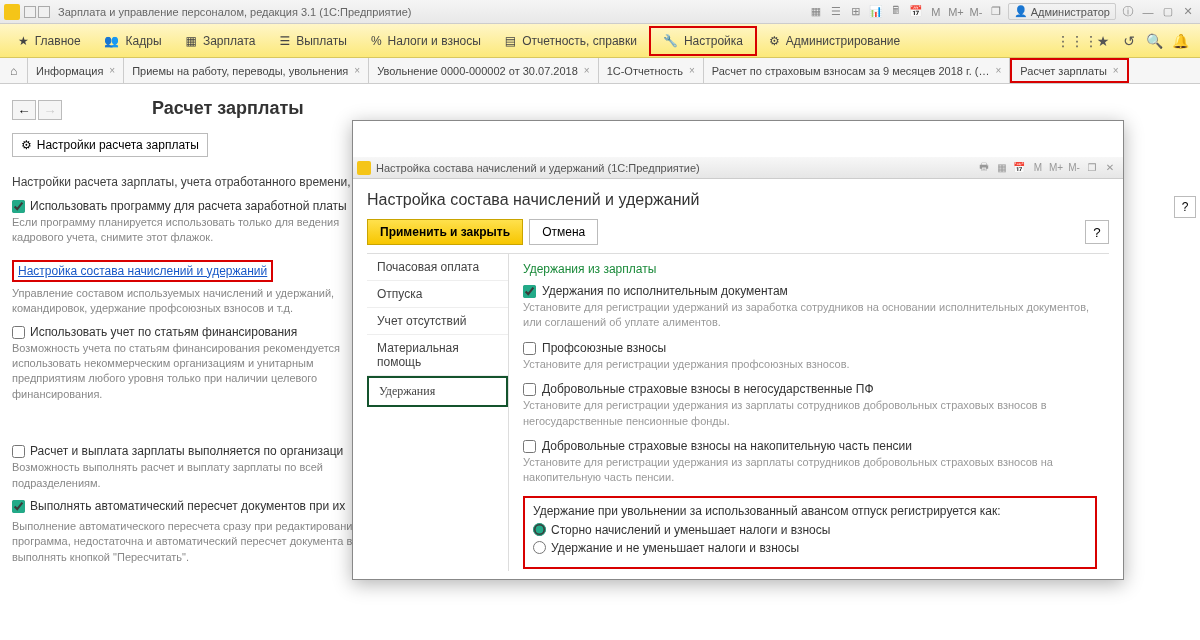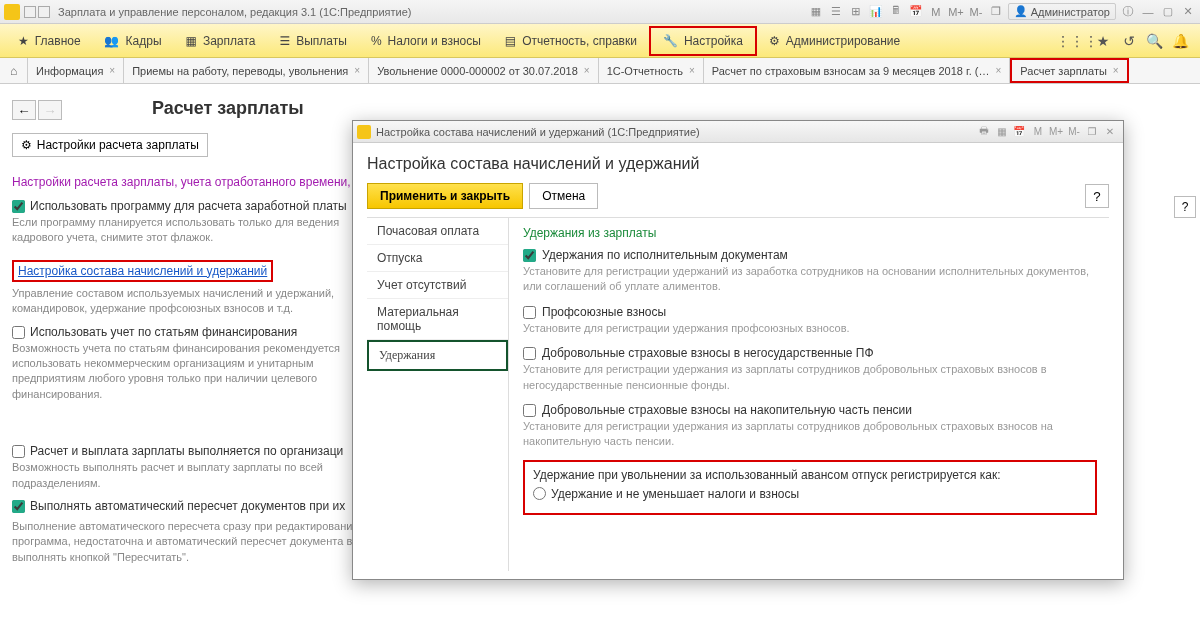--- a/index.html
+++ b/index.html
@@ -28,31 +28,31 @@
   .tabsbar .tab .x { margin-left:6px; color:#999; font-size:10px; }
   .tabsbar .tab.highlighted { border:2px solid #d80000; }
   
   
   .content { padding:10px 12px; position:relative; }
   .navbtns { display:flex; gap:2px; margin-bottom:4px; }
   .navbtns button { width:24px; height:20px; border:1px solid #bbb; background:#f5f5f5; }
   .navbtns button:last-child { color:#ccc; }
   .content h1 { font-size:18px; color:#333; margin:4px 0 10px 0; display:inline-block; margin-left:60px;}
   .toolbtn { border:1px solid #bbb; background:#fff; padding:4px 8px; display:inline-flex; align-items:center; gap:5px; margin:4px 0 10px; font-size:12px; }
-  .body-text { color:#a21caf; line-height:1.5; margin:6px 0; max-width:340px; }
+  .body-text { color:#404040; line-height:1.5; margin:6px 0; max-width:340px; }
   .chk { display:flex; align-items:flex-start; gap:5px; margin:8px 0 2px; color:#333; }
   .chk input { margin-top:1px; accent-color:#2a8; }
   .note { color:#888; font-size:11px; line-height:1.4; margin:2px 0 8px; max-width:340px; }
   .link { color:#1858c7; text-decoration:underline; display:inline-block; margin:6px 0 2px; }
   .link.hl { border:2px solid #d80000; padding:2px 4px; }
   .long-note { color:#888; font-size:11px; line-height:1.4; margin-top:6px; max-width:900px; }
   
   
   .dialog { position:absolute; left:352px; top:120px; width:772px; height:460px; background:#fff; border:1px solid #888; box-shadow:0 4px 18px rgba(0,0,0,0.3); display:flex; flex-direction:column; }
-  .dlg-title { height:22px; background:linear-gradient(#f7f7f7,#e6e6e6); border-bottom:1px solid #ccc; display:flex; align-items:center; padding:0 4px; font-size:11px; color:#555; }
+  .dlg-title { height:22px; background:linear-gradient(#f7f7f7,#e6e6e6); border-bottom:1px solid #ccc; display:flex; align-items:center; padding:0 4px; font-size:11px; color:#555;margin-top:36px; }
   .dlg-title .logo2 { width:14px; height:14px; background:#f5c518; border-radius:2px; margin-right:5px; }
   .dlg-title .t { flex:1; }
   .dlg-title .di { width:16px; height:16px; display:flex; align-items:center; justify-content:center; color:#999; margin:0 1px; font-size:10px; }
   .dlg-body { flex:1; display:flex; flex-direction:column; padding:12px 14px 8px; overflow:hidden; }
   .dlg-h { font-size:16px; color:#333; margin-bottom:10px; }
   .dlg-toolbar { display:flex; gap:6px; align-items:center; margin-bottom:8px; }
   .btn-primary { background:linear-gradient(#ffe14d,#f7c600); border:1px solid #c9a400; padding:5px 12px; font-weight:bold; font-size:12px; }
   .btn { background:#fff; border:1px solid #bbb; padding:5px 12px; font-size:12px; }
   .btn-help { margin-left:auto; border:1px solid #bbb; width:24px; height:24px; background:#fff; }
   .dlg-main { flex:1; display:flex; border-top:1px solid #ddd; overflow:hidden; }
@@ -256,20 +256,24 @@
           </label>
         <div class="rnote">Установите для регистрации удержания из зарплаты сотрудников добровольных страховых взносов в негосударственные пенсионные фонды.</div>
         <label class="rchk">
             <input type="checkbox" style="">
             <span>Добровольные страховые взносы на накопительную часть пенсии</span>
           </label>
         <div class="rnote">Установите для регистрации удержания из зарплаты сотрудников добровольных страховых взносов на накопительную часть пенсии.</div>
         <div class="radio-group">
           <div class="rtitle">Удержание при увольнении за использованный авансом отпуск регистрируется как:</div>
           <label class="radio-row">
+              <input type="radio" name="rd" checked="" style="">
+              <span>Сторно начислений и уменьшает налоги и взносы</span>
+            </label>
+          <label class="radio-row">
               <input type="radio" name="rd" style="">
               <span>Удержание и не уменьшает налоги и взносы</span>
             </label>
         </div>
       </div>
     </div>
   </div>
 </div>
 
 </body></html>

